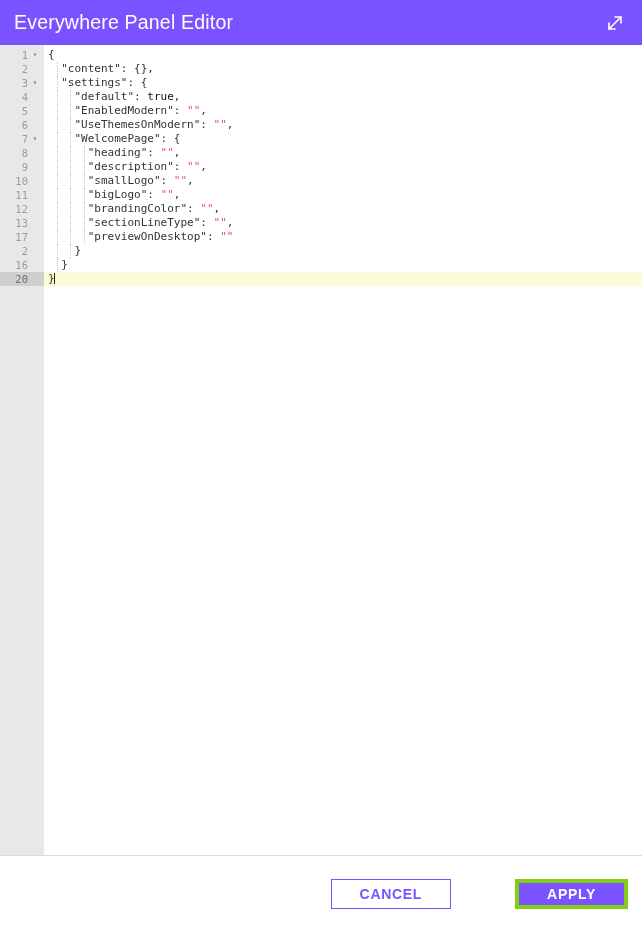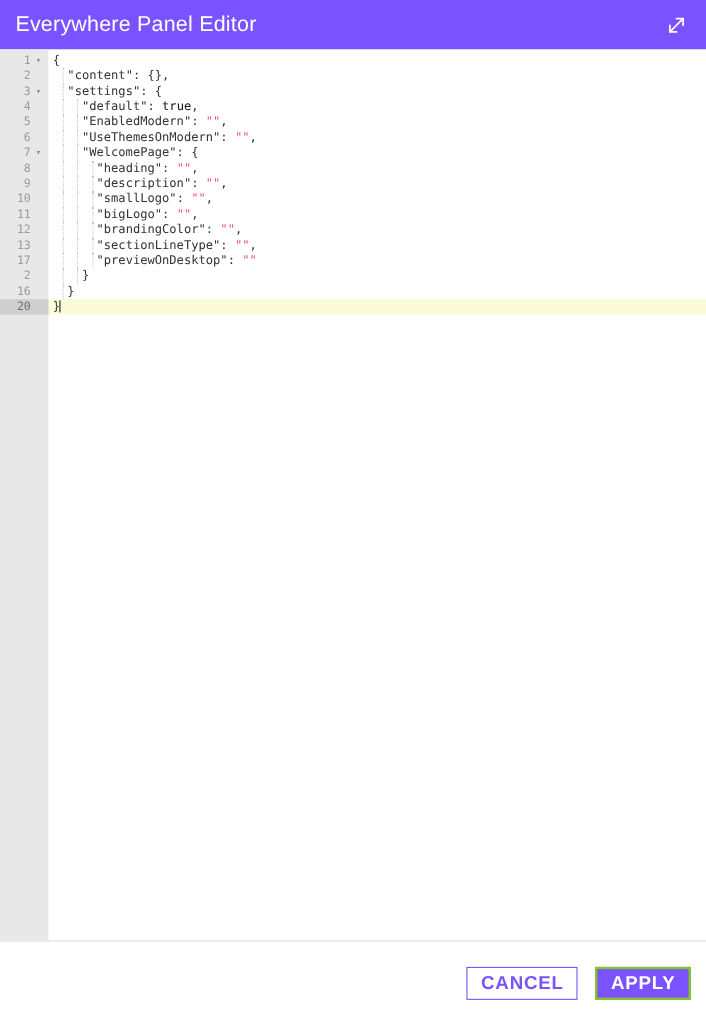--- a/index.html
+++ b/index.html
@@ -177,41 +177,42 @@
     display: flex;
     align-items: center;
     justify-content: flex-end;
     padding-right: 14px;
     gap: 16px;
   }
 
   .btn {
     height: 30px;
     min-width: 74px;
-    font-size: 17px;
+    font-size: 14px;
     font-weight: bold;
     letter-spacing: 0.7px;
     font-family: "Liberation Sans", sans-serif;
     cursor: pointer;
     display: flex;
     align-items: center;
     justify-content: center;
-    padding: 0 12px;
+    padding: 0 28px;
+    margin-left: 48px;
   }
 
   .btn-cancel {
     background: #ffffff;
     color: #7b52ff;
     border: 1px solid #7b52ff;
   }
 
   .btn-apply {
     background: #7b52ff;
     color: #ffffff;
-    border: 2px solid #84cc16;
+    border: 4px solid #84cc16;
     min-width: 76px;
   }
 </style>
 </head>
 <body>
 
 <div class="app">
 
   <div class="header">
     <div class="header-title">Everywhere Panel Editor</div>

